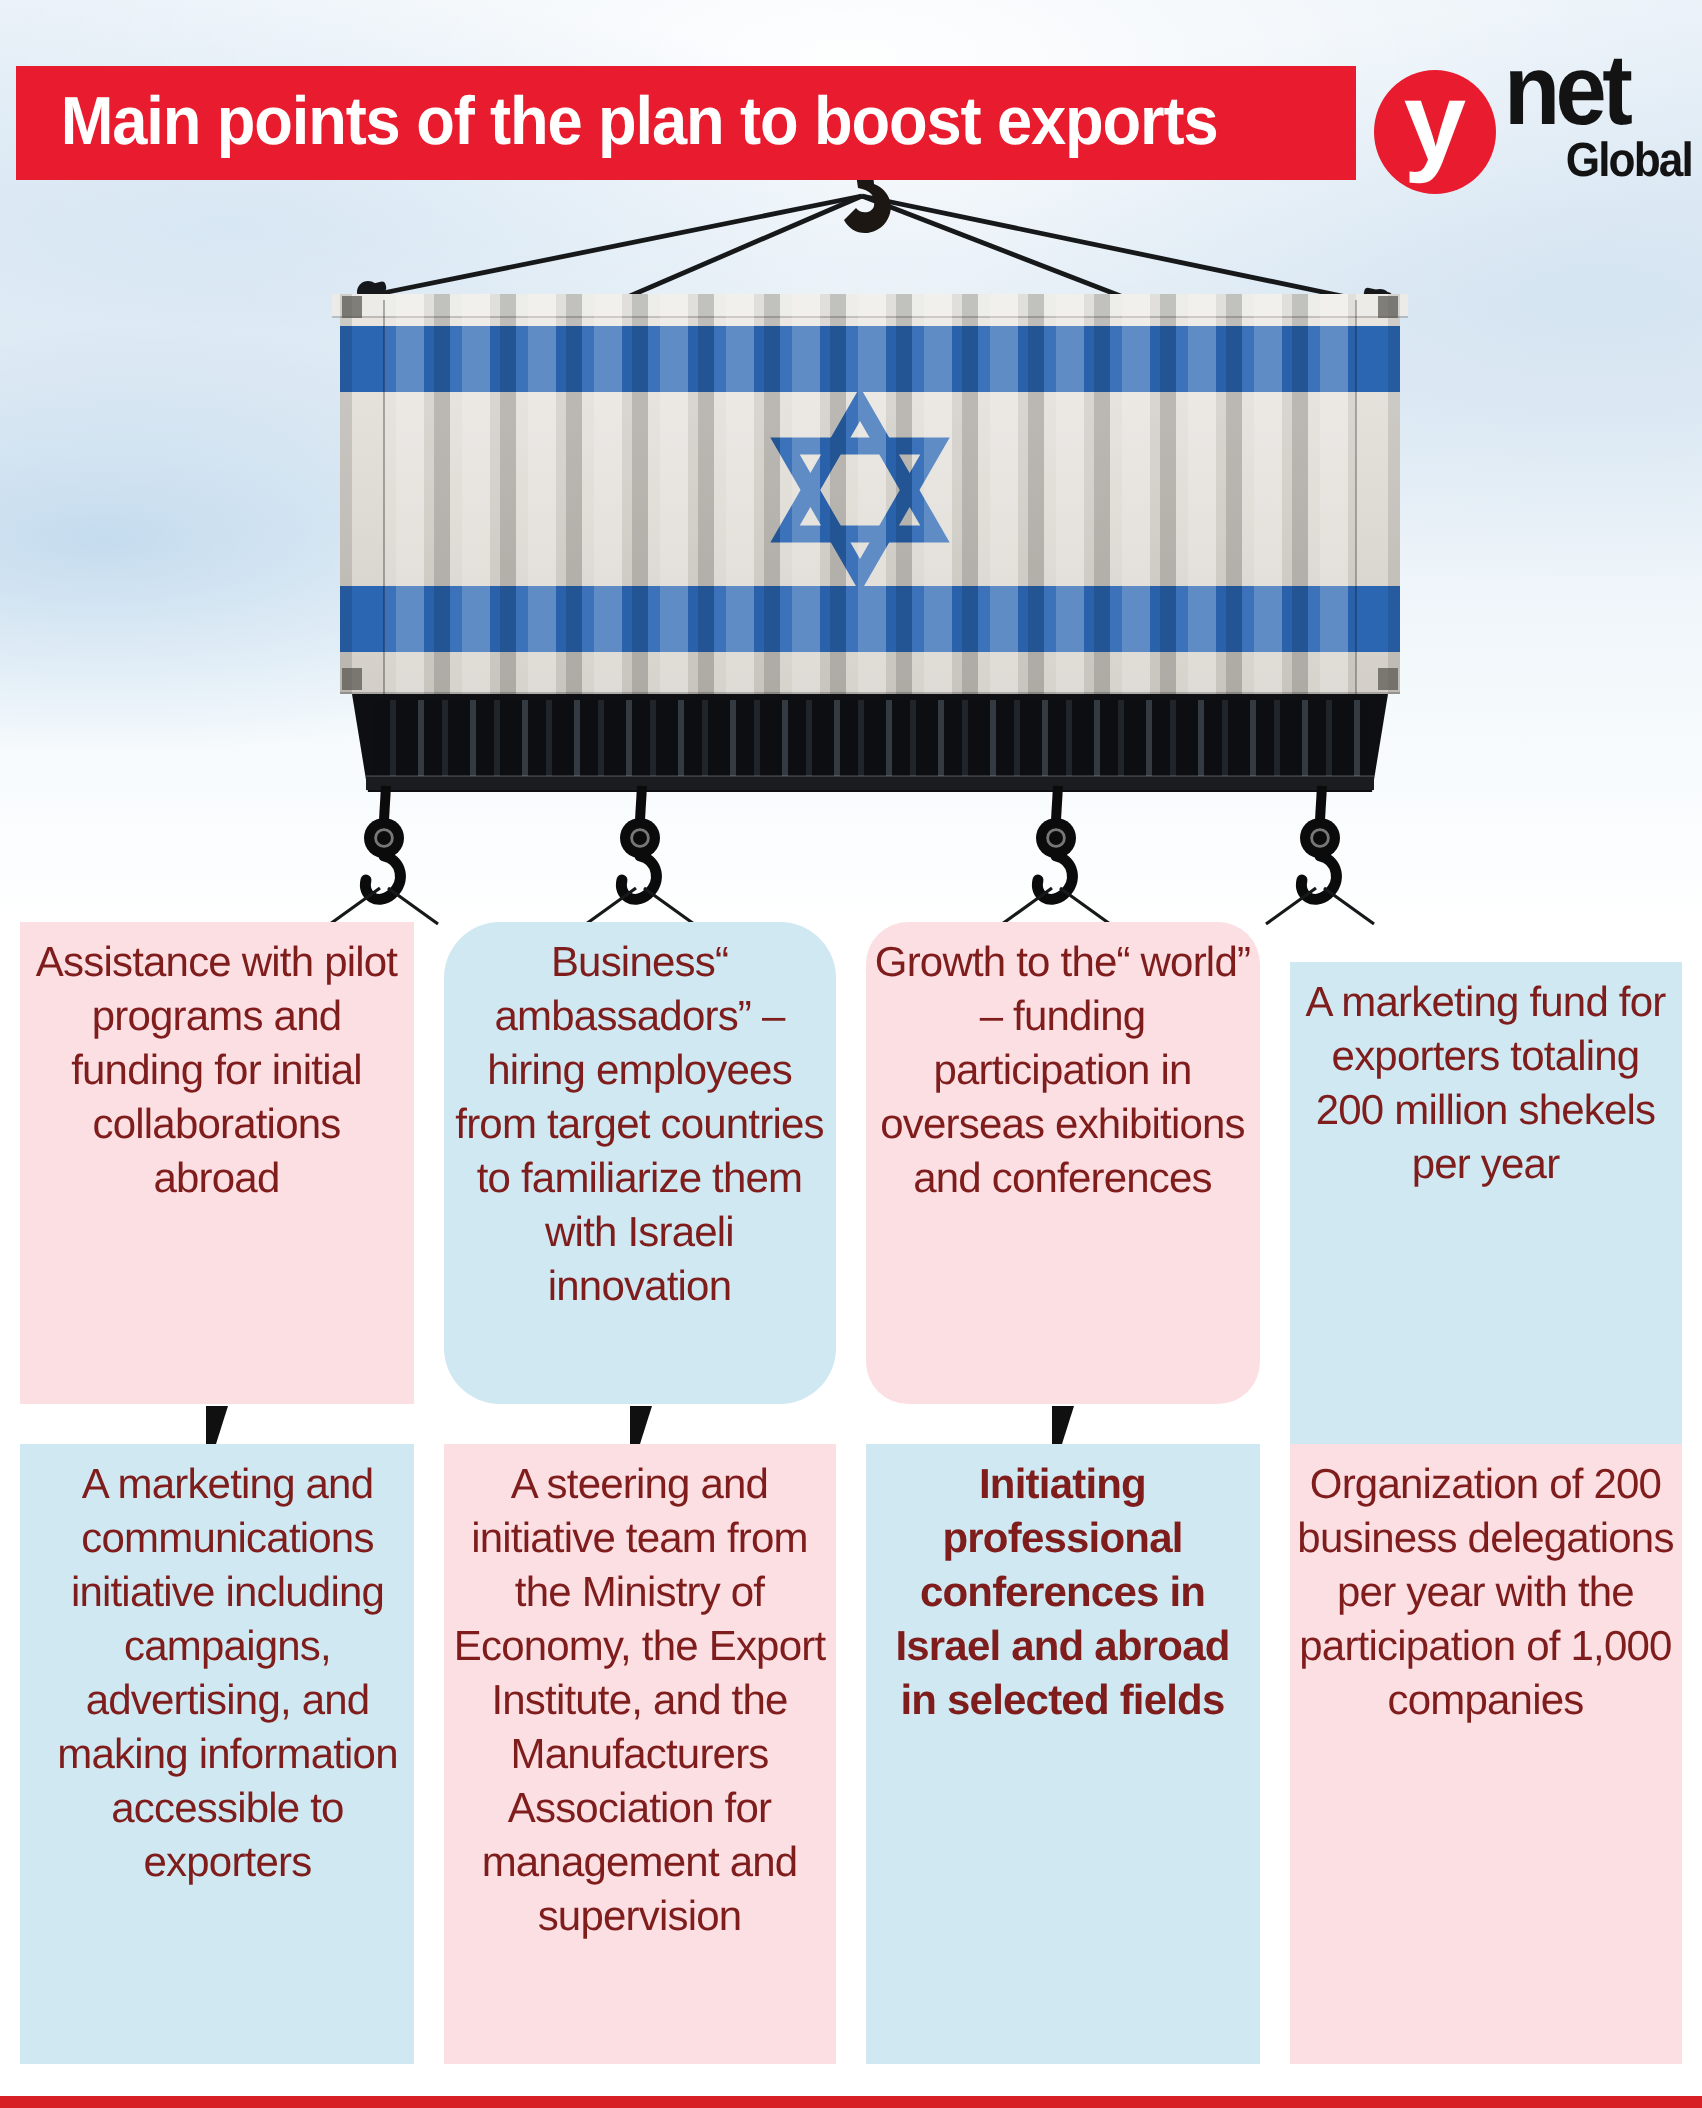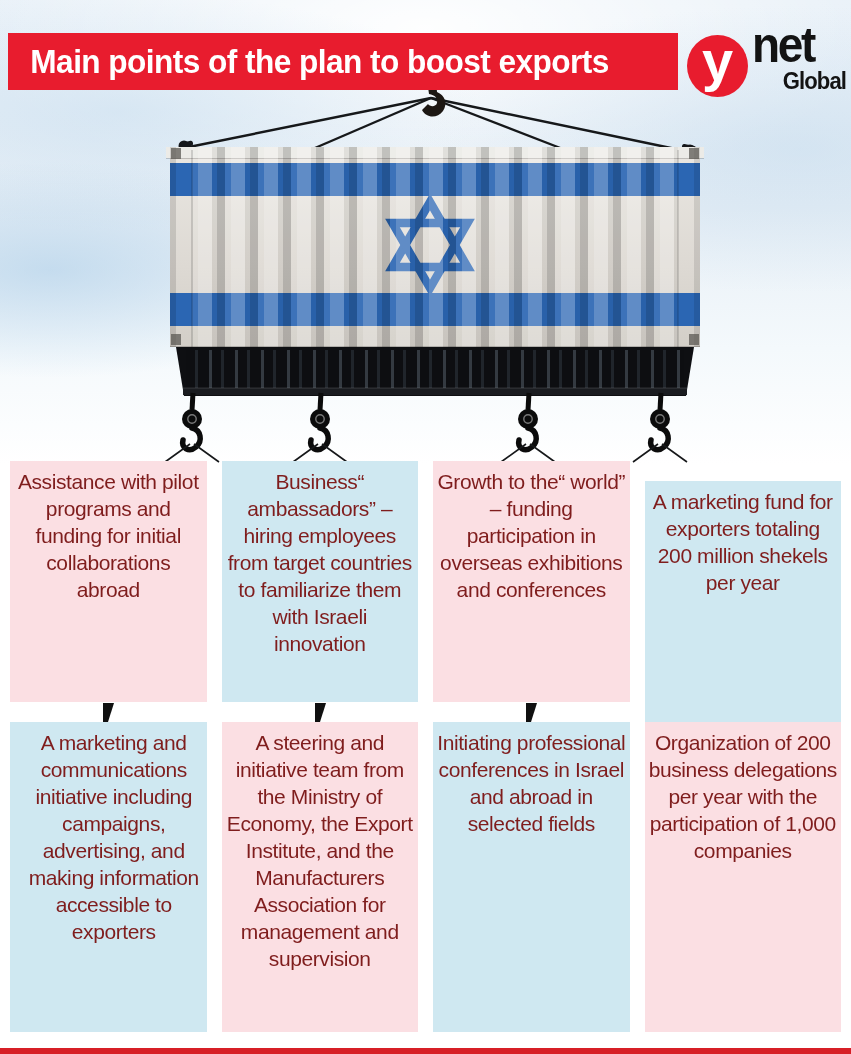--- a/index.html
+++ b/index.html
@@ -166,39 +166,39 @@
       <span>y</span>
     </div>
     <div class="net">net</div>
     <div class="global">Global</div>
   </div>
 
   <div id="row1" class="cards-row">
     <div class="card" style="background: rgb(251, 223, 227);">
       <span>Assistance with pilot programs and funding for initial collaborations abroad</span>
     </div>
-    <div class="card" style="background: rgb(207, 232, 241);">
+    <div class="card" style="background: rgb(207, 232, 241); border-radius: 28px;">
       <span>Business“ ambassadors” – hiring employees from target countries to familiarize them with Israeli innovation</span>
     </div>
-    <div class="card" style="background: rgb(251, 223, 227);">
+    <div class="card" style="background: rgb(251, 223, 227); border-radius: 21px;">
       <span>Growth to the“ world” – funding participation in overseas exhibitions and conferences</span>
     </div>
     <div class="card" style="background: rgb(207, 232, 241); margin-top: 20px;">
       <span>A marketing fund for exporters totaling 200 million shekels per year</span>
     </div>
   </div>
 
   <div id="row2" class="cards-row">
     <div class="card" style="background: rgb(207, 232, 241); padding-left: 15px;">
       <span>A marketing and communications initiative including campaigns, advertising, and making information accessible to exporters</span>
     </div>
     <div class="card" style="background: rgb(251, 223, 227);">
       <span>A steering and initiative team from the Ministry of Economy, the Export Institute, and the Manufacturers Association for management and supervision</span>
     </div>
-    <div class="card" style="background: rgb(207, 232, 241);">
+    <div class="card" style="background: rgb(207, 232, 241); font-weight: bold;">
       <span>Initiating professional conferences in Israel and abroad in selected fields</span>
     </div>
     <div class="card" style="background: rgb(251, 223, 227); text-align: center;">
       <span>Organization of 200 business delegations per year with the participation of 1,000 companies</span>
     </div>
   </div>
 
   <div id="redbar" style="background: rgb(215, 31, 38);"></div>
 
 </div>

